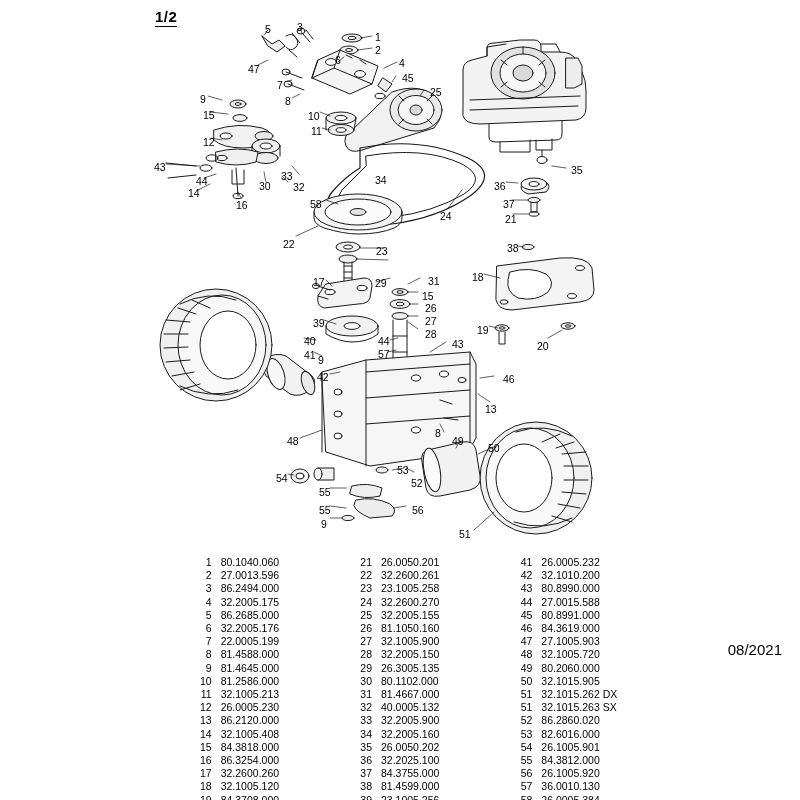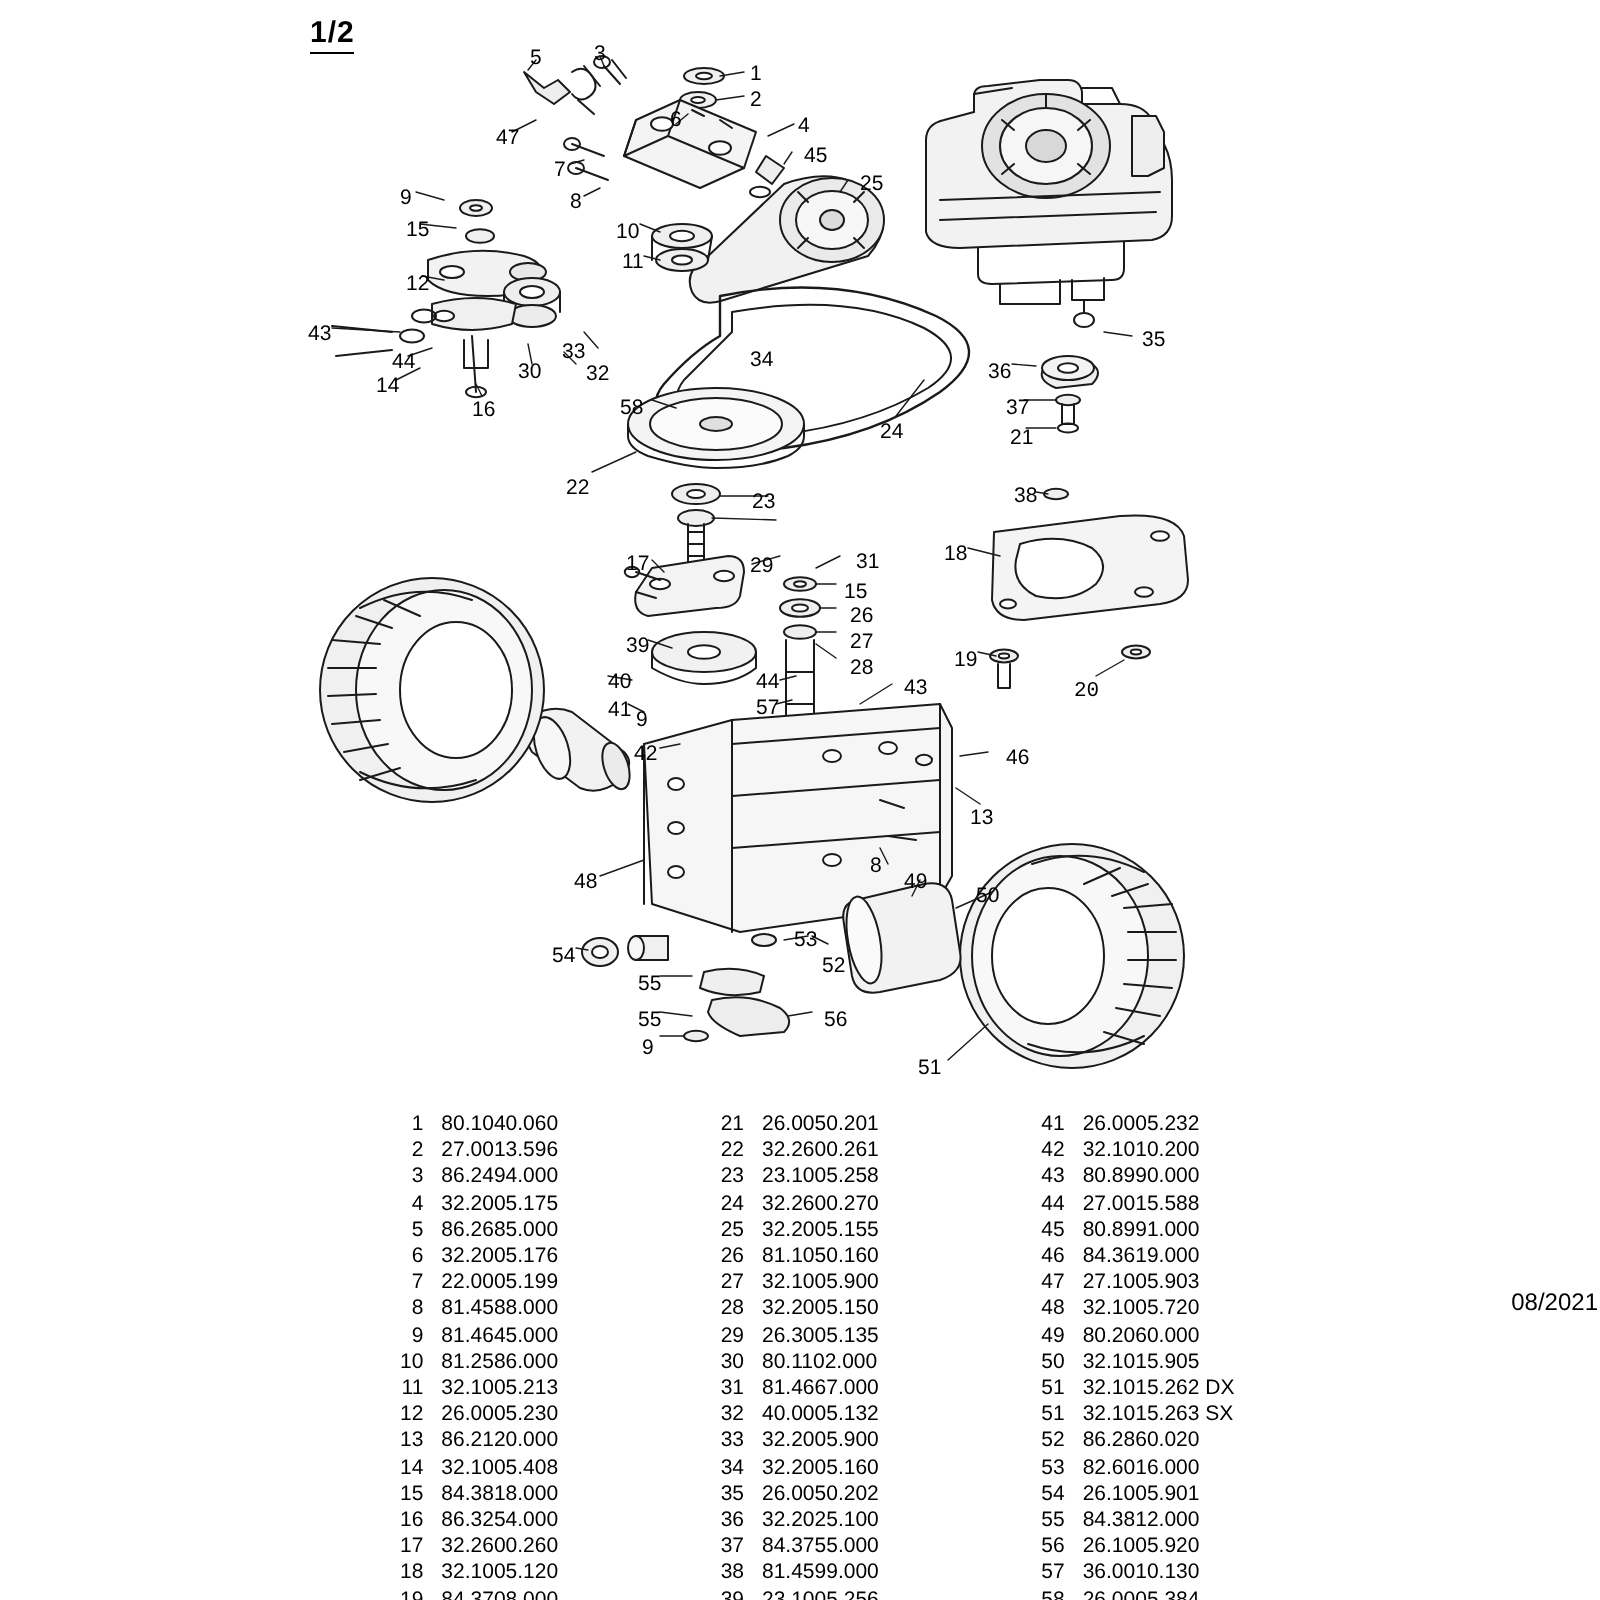--- a/index.html
+++ b/index.html
@@ -16,22 +16,22 @@
   
   .page-num{
     position:absolute;left:155px;top:8px;
     font-size:15px;font-weight:bold;
     border-bottom:1.5px solid #000;
     padding-bottom:1px;letter-spacing:.5px;
   }
 
   
   .date{
-    position:absolute;right:1px;bottom:10px;
-    font-size:12px;
+    position:absolute;right:18px;bottom:10px;
+    font-size:15px;
     margin-top:41px;
   }
 
   
   .drawing{position:absolute;left:0;top:0;width:800px;height:545px;}
   .drawing svg{position:absolute;left:0;top:0;}
 
   
   .callout{
     position:absolute;
@@ -333,21 +333,21 @@
         <div class="callout" style="left: 276px; top: 473px;">54</div>
         <div class="callout" style="left: 319px; top: 487px;">55</div>
         <div class="callout" style="left: 319px; top: 505px;">55</div>
         <div class="callout" style="left: 412px; top: 505px;">56</div>
         <div class="callout" style="left: 378px; top: 349px;">57</div>
         <div class="callout" style="left: 310px; top: 199px;">58</div>
         <div class="callout" style="left: 313px; top: 277px;">17</div>
         <div class="callout" style="left: 422px; top: 291px;">15</div>
         <div class="callout" style="left: 472px; top: 272px;">18</div>
         <div class="callout" style="left: 477px; top: 325px;">19</div>
-        <div class="callout" style="left: 537px; top: 341px; font-family: Liberation Mono, monospace;">20</div>
+        <div class="callout" style="left: 537px; top: 341px;">20</div>
         <div class="callout" style="left: 485px; top: 404px;">13</div>
         <div class="callout" style="left: 435px; top: 428px;">8</div>
         <div class="callout" style="left: 318px; top: 355px;">9</div>
         <div class="callout" style="left: 321px; top: 519px;">9</div>
       </div>
   </div>
 
   <div class="parts">
     <table>
       <tbody id="parts-body">

